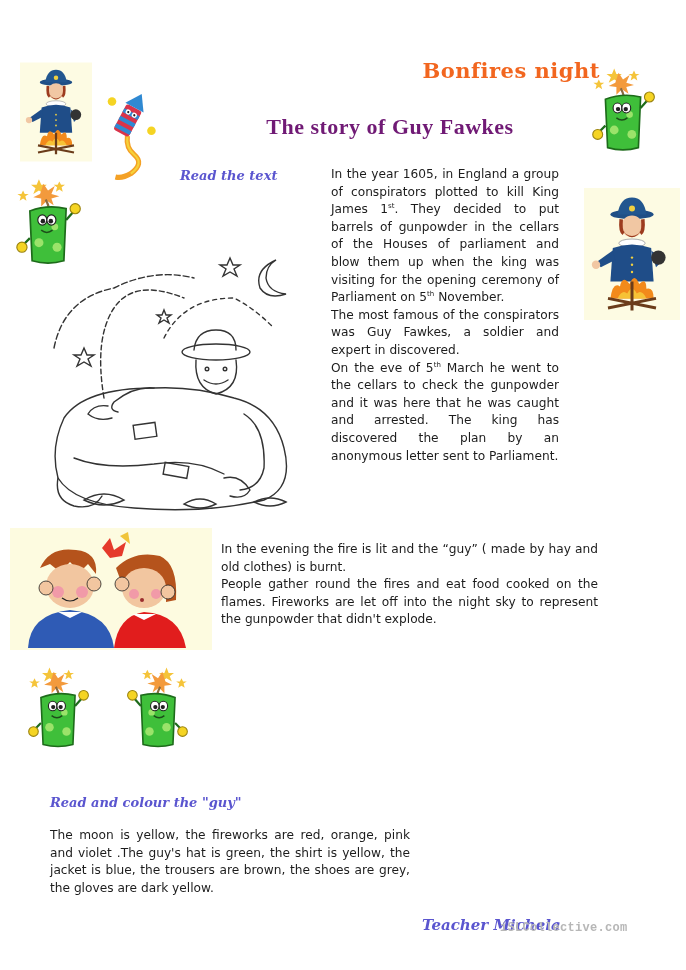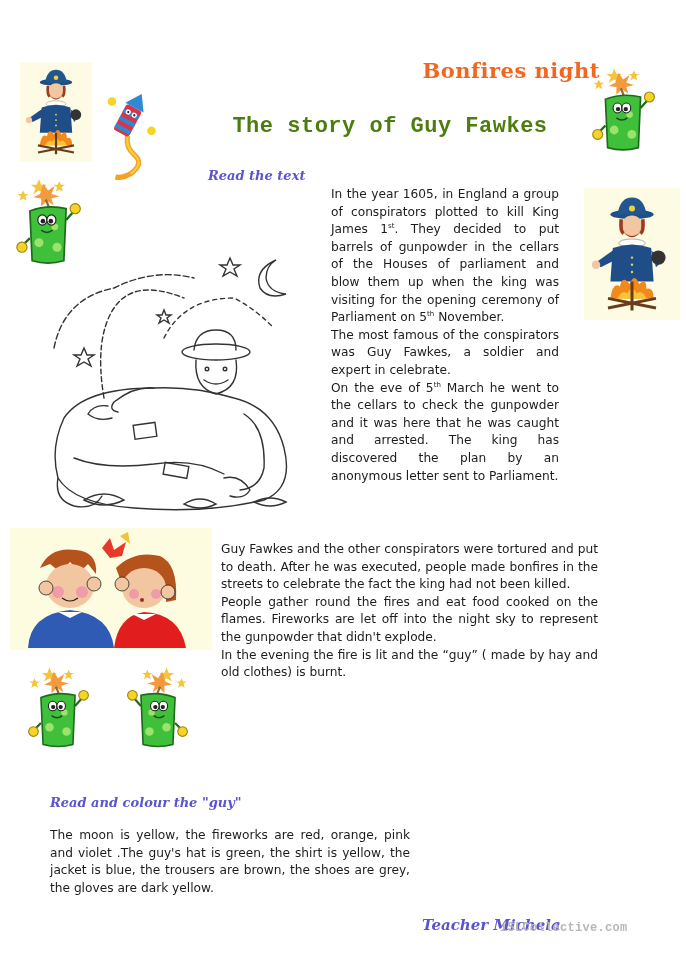--- a/index.html
+++ b/index.html
@@ -10,22 +10,22 @@
     color: #1a1a1a;
   }
   .abs { position: absolute; }
   .title-1 {
     left: 180px; top: 58px; width: 420px; text-align: right;
     font-family: "DejaVu Serif", serif; font-weight: bold; font-size: 21px;
     color: #f2661f; letter-spacing: 0.5px;
   }
   .title-2 {
     left: 180px; top: 114px; width: 420px; text-align: center;
-    font-family: Liberation Mono, monospace; font-weight: bold; font-size: 22px;
-    color: #4d7c0f; letter-spacing: 0.5px;
+    font-family: Liberation Serif, serif; font-weight: bold; font-size: 22px;
+    color: #701a75; letter-spacing: 0.5px;
   }
   .heading-blue {
     font-family: "DejaVu Serif", serif; font-weight: bold; font-style: italic;
     color: #5a55cf; font-size: 13px;
   }
   .body-text {
     font-size: 12.2px; line-height: 17.6px; color: #1c1c1c;
     text-align: justify;
   }
   .body-text p { margin: 0; }
@@ -133,21 +133,21 @@
     <use href="#firecracker"></use>
   </svg>
 
 <svg class="illus" style="left:584px; top:186px; width:96px; height:136px;">
     <use href="#guyfawkes"></use>
   </svg>
 
 <div class="abs title-1">Bonfires night</div>
 <div class="abs title-2">The story of Guy Fawkes</div>
 
-<div class="abs heading-blue" style="left:180px; top:168px; font-size:13px;margin-left:28px;">Read the text</div>
+<div class="abs heading-blue" style="left:180px; top:168px; font-size:13px;">Read the text</div>
 
 <svg class="illus" style="left:44px; top:238px; width:272px; height:282px;" viewBox="0 0 272 282">
   <g fill="none" stroke="#333" stroke-width="1.4" stroke-linecap="round">
 
     <path d="M232,22 Q210,32 216,50 Q224,62 242,56 Q224,54 222,40 Q222,28 232,22 Z"></path>
 
     <polygon points="186,20 189,27 196,27 190,31 193,38 186,34 179,38 182,31 176,27 183,27"></polygon>
     <polygon points="40,110 43,117 50,117 44,121 47,128 40,124 33,128 36,121 30,117 37,117"></polygon>
     <polygon points="120,72 122,77 127,77 123,80 125,85 120,82 115,85 117,80 113,77 118,77"></polygon>
 
@@ -175,23 +175,23 @@
     <rect x="120" y="226" width="24" height="12" transform="rotate(10 130 232)"></rect>
 
     <path d="M40,262 Q60,250 80,262 Q60,272 40,262 Z"></path>
     <path d="M140,266 Q156,256 172,266 Q156,274 140,266 Z"></path>
     <path d="M210,264 Q226,256 242,264 Q226,272 210,264 Z"></path>
 
     <path d="M14,240 Q10,262 30,268 Q50,272 58,258"></path>
   </g>
 </svg>
 
-<div class="abs body-text" style="left:331px; top:166px; width:228px;margin-top:20px;">
+<div class="abs body-text" style="left:331px; top:166px; width:228px;">
   <p><span>In the year 1605, in England a group of conspirators plotted to kill King James 1</span><sup>st</sup><span>. They decided to put barrels of gunpowder in the cellars of the Houses of parliament and blow them up when the king was visiting for the opening ceremony of Parliament on 5</span><sup>th</sup><span> November.</span></p>
-  <p>The most famous of the conspirators was Guy Fawkes, a soldier and expert in celebrate.</p>
+  <p>The most famous of the conspirators was Guy Fawkes, a soldier and expert in discovered.</p>
   <p><span>On the eve of 5</span><sup>th</sup><span> March he went to the cellars to check the gunpowder and  it was here that he was caught and arrested. The king has discovered the plan by an anonymous letter sent to Parliament.</span></p>
 </div>
 
 <svg class="illus" style="left:10px; top:528px; width:202px; height:122px;" viewBox="0 0 202 122">
   <rect x="0" y="0" width="202" height="122" fill="#fdfbe0"></rect>
 
   <path d="M92,20 L100,10 L104,22 L116,14 L112,28 L100,30 Z" fill="#e53a2b"></path>
   <path d="M110,8 L118,4 L120,16 Z" fill="#f0c43a"></path>
 
   <path d="M30,40 Q40,18 66,22 Q88,24 86,46 L78,36 L70,44 L60,34 L50,44 L40,36 Z" fill="#b5531c"></path>
@@ -217,23 +217,22 @@
 </svg>
 
 <svg class="illus" style="left:26px; top:660px; width:64px; height:92px;">
     <use href="#firecracker"></use>
   </svg>
 <svg class="illus" style="left:126px; top:660px; width:64px; height:92px; transform:scaleX(-1);">
     <use href="#firecracker"></use>
   </svg>
 
 <div class="abs body-text" style="left:221px; top:541px; width:377px;">
-  <p>Guy Fawkes and the other conspirators were tortured and put to death. After he was executed, people made bonfires in the streets to celebrate the fact the king had not been killed.</p>
+  <p>In the evening the fire is lit and the “guy” ( made by hay and  old clothes) is burnt.</p>
   <p>People gather round the fires and eat food cooked on the flames. Fireworks are let off into the night sky to represent the gunpowder  that didn't explode.</p>
-  <p>In the evening the fire is lit and the “guy” ( made by hay and  old clothes) is burnt.</p>
 </div>
 
 <div class="abs heading-blue" style="left:50px; top:795px; font-size:13px;">Read and colour the "guy"</div>
 
 <div class="abs body-text" style="left:50px; top:827px; width:360px;">The moon is yellow, the fireworks are red, orange, pink and violet .The guy's hat is green, the shirt is yellow, the jacket is blue, the trousers are brown, the shoes are grey, the gloves are dark yellow.</div>
 
 <div class="abs heading-blue" style="left:422px; top:916px; font-size:15px;">Teacher Michela</div>
 <div class="abs watermark">iSLCollective.com</div>
 
 </body></html>

